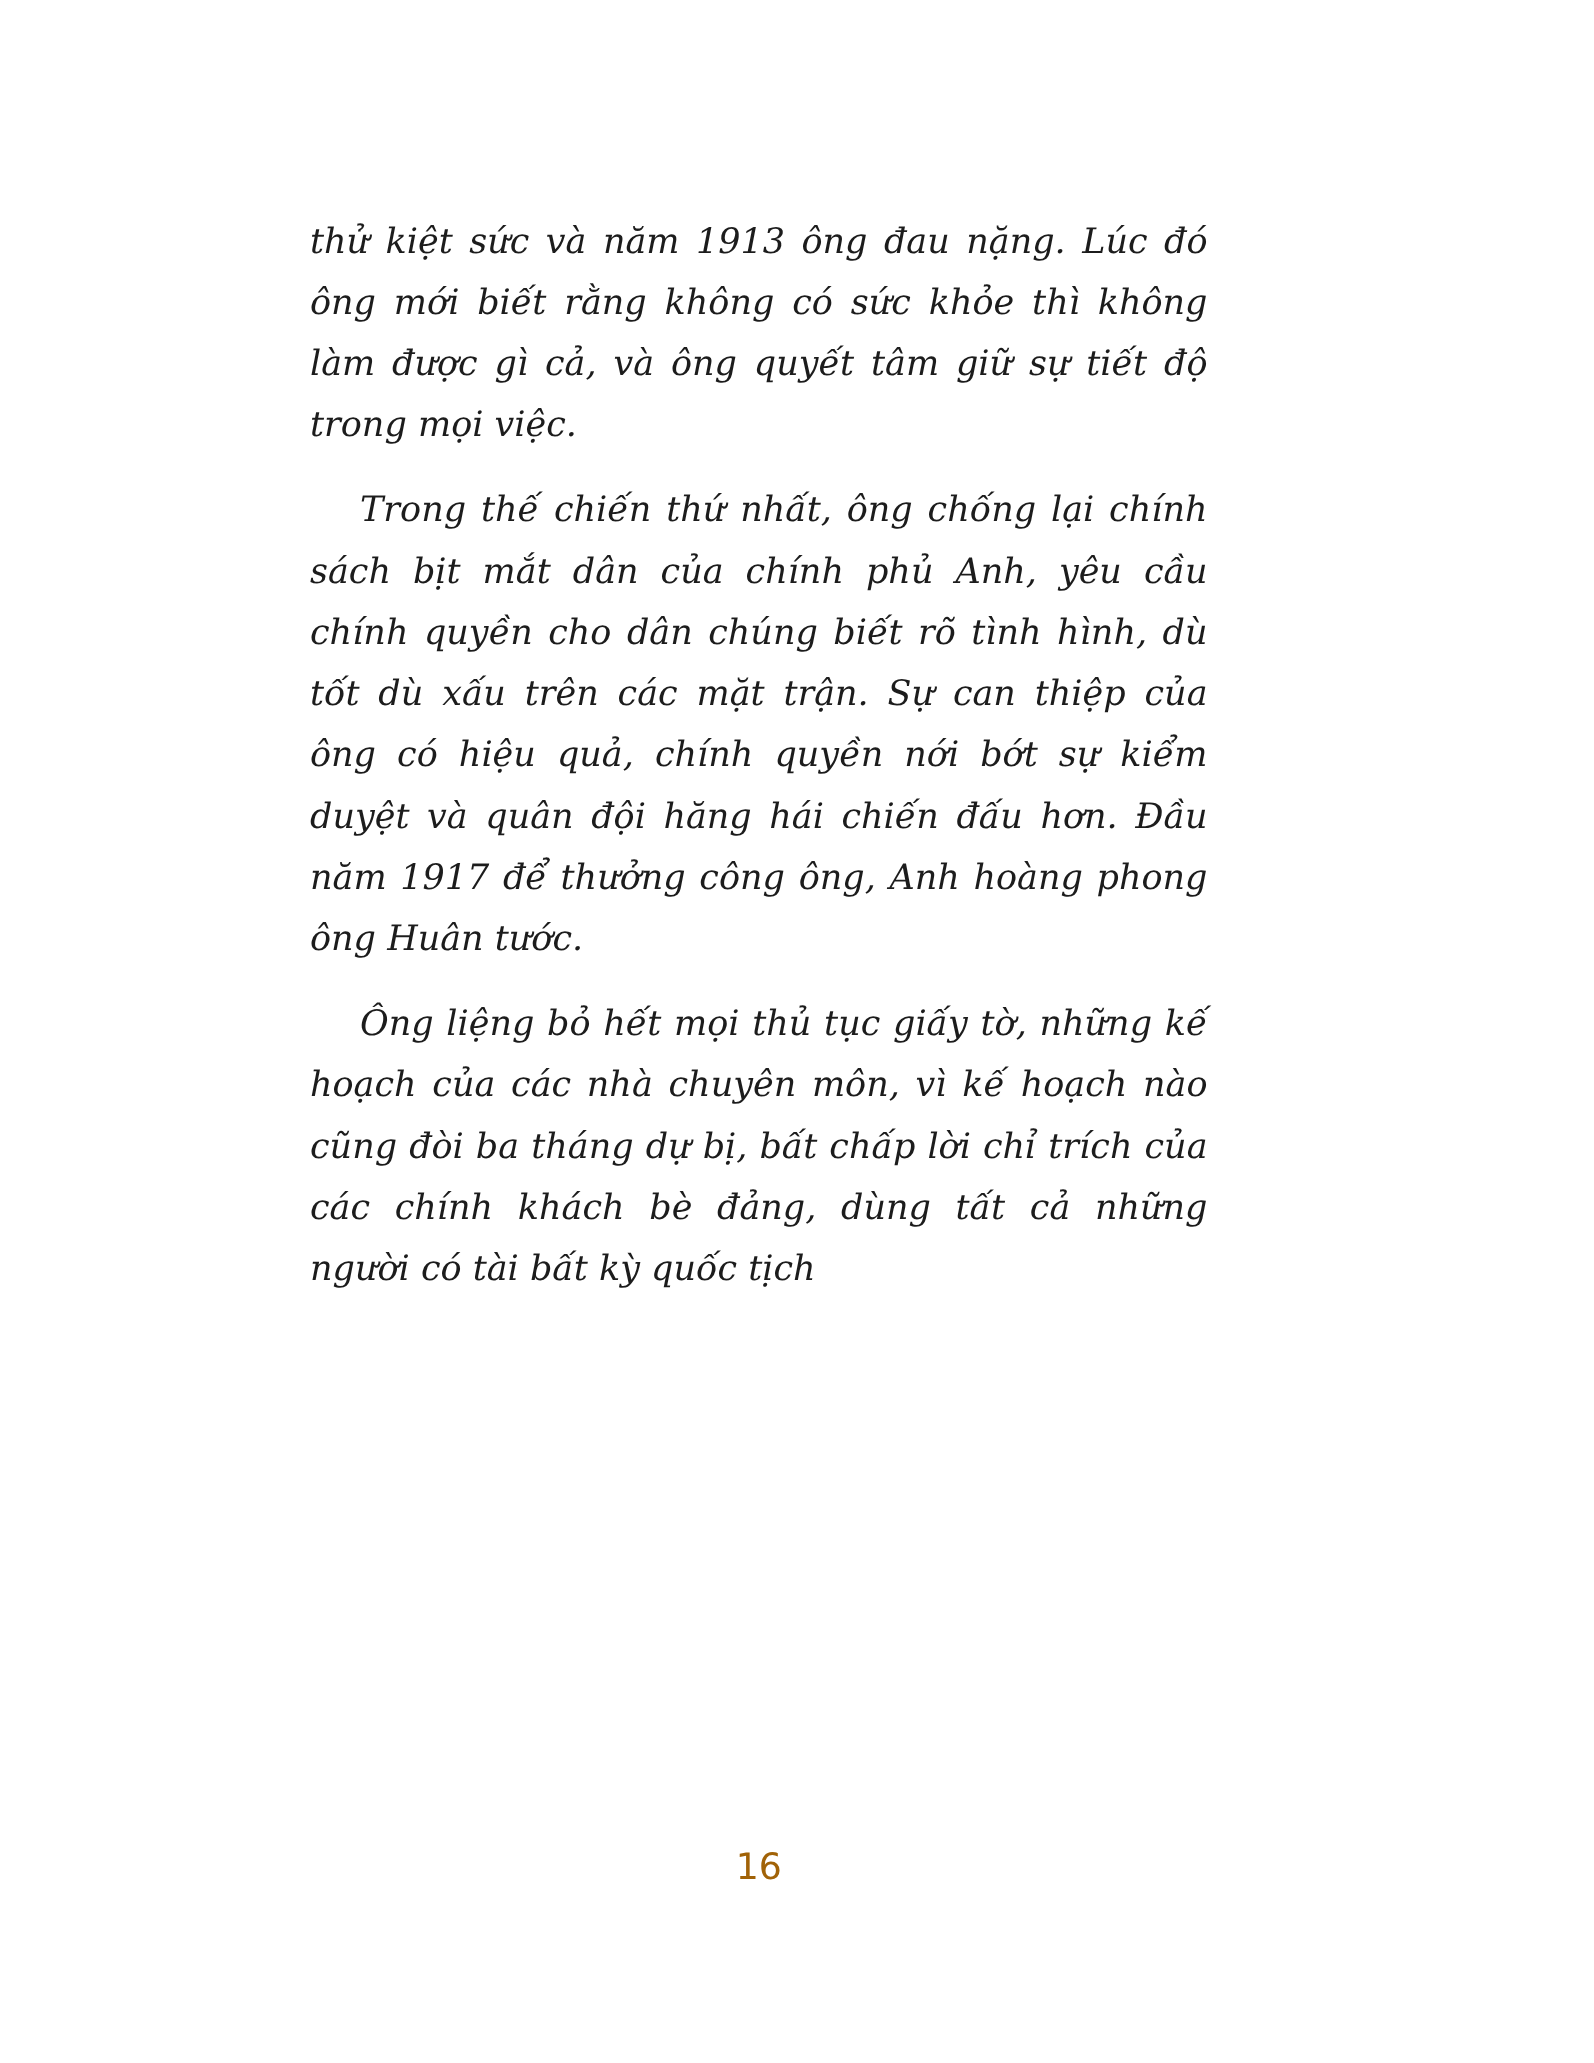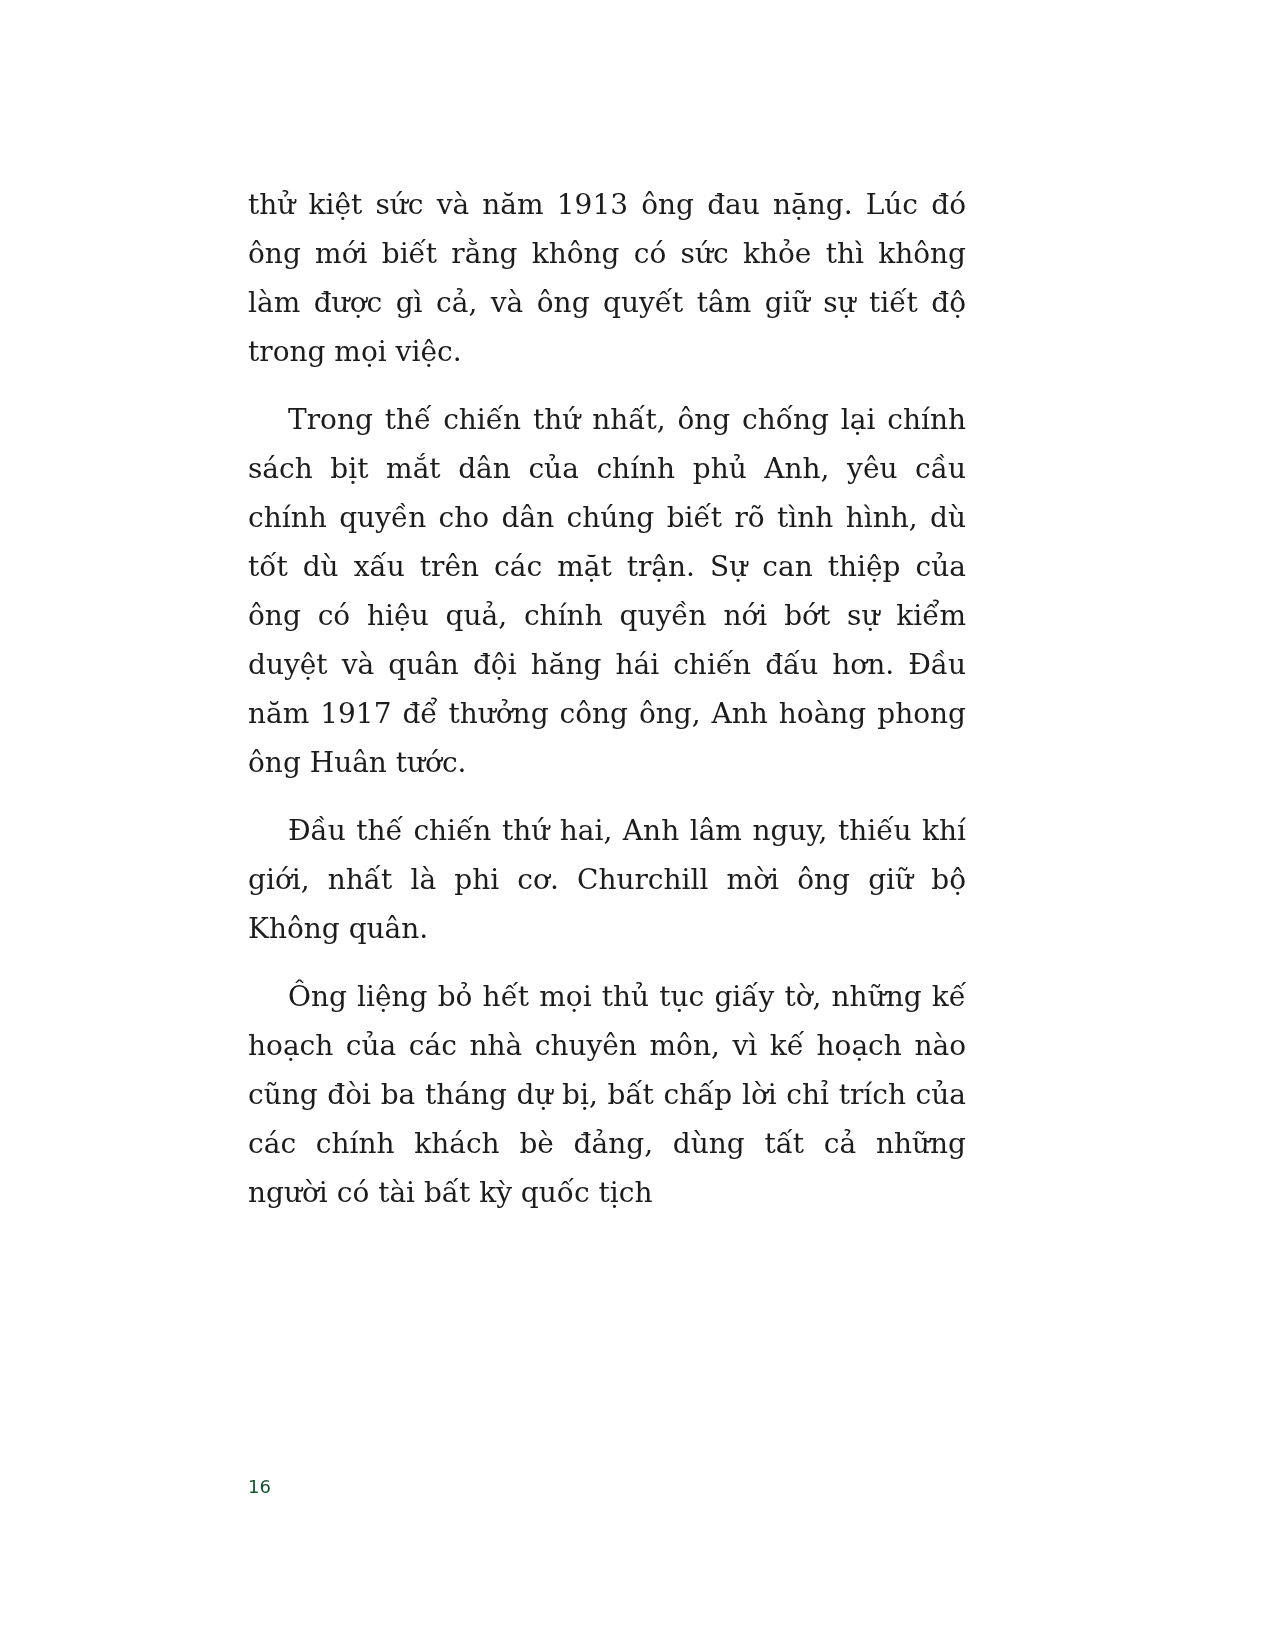--- a/index.html
+++ b/index.html
@@ -16,45 +16,46 @@
     font-family: "DejaVu Serif", "Liberation Serif", serif;
   }
   .text-block {
     position: absolute;
     left: 248px;
     top: 168px;
     width: 718px;
     color: #1c1c1c;
   }
   .text-block p {
-    margin: 12px 0 19px 0;
+    margin: 0 0 19px 0;
+    font-style: italic;
     font-size: 28px;
     line-height: 49px;
     text-align: justify;
     text-justify: inter-word;
   }
   .text-block p.indent {
     text-indent: 40px;
   }
   .page-number {
     position: absolute;
     left: 248px;
     width: 718px;
     top: 1476px;
+    text-align: center;
     font-family: "DejaVu Sans", "Liberation Sans", sans-serif;
     font-style: normal;
-    font-size: 18px;
+    font-size: 29px;
     font-weight: 500;
-    color: #14532d;
+    color: #a16207;
   }
 </style>
 </head>
 <body>
 
 <div class="page">
   <div class="text-block">
     <p>thử kiệt sức và năm 1913 ông đau nặng. Lúc đó ông mới biết rằng không có sức khỏe thì không làm được gì cả, và ông quyết tâm giữ sự tiết độ trong mọi việc.</p>
     <p class="indent">Trong thế chiến thứ nhất, ông chống lại chính sách bịt mắt dân của chính phủ Anh, yêu cầu chính quyền cho dân chúng biết rõ tình hình, dù tốt dù xấu trên các mặt trận. Sự can thiệp của ông có hiệu quả, chính quyền nới bớt sự kiểm duyệt và quân đội hăng hái chiến đấu hơn. Đầu năm 1917 để thưởng công ông, Anh hoàng phong ông Huân tước.</p>
-    <p class="indent">Đầu thế chiến thứ hai, Anh lâm nguy, thiếu khí giới, nhất là phi cơ. Churchill mời ông giữ bộ Không quân.</p>
     <p class="indent">Ông liệng bỏ hết mọi thủ tục giấy tờ, những kế hoạch của các nhà chuyên môn, vì kế hoạch nào cũng đòi ba tháng dự bị, bất chấp lời chỉ trích của các chính khách bè đảng, dùng tất cả những người có tài bất kỳ quốc tịch</p>
   </div>
   <div class="page-number">16</div>
 </div>
 
 </body></html>

